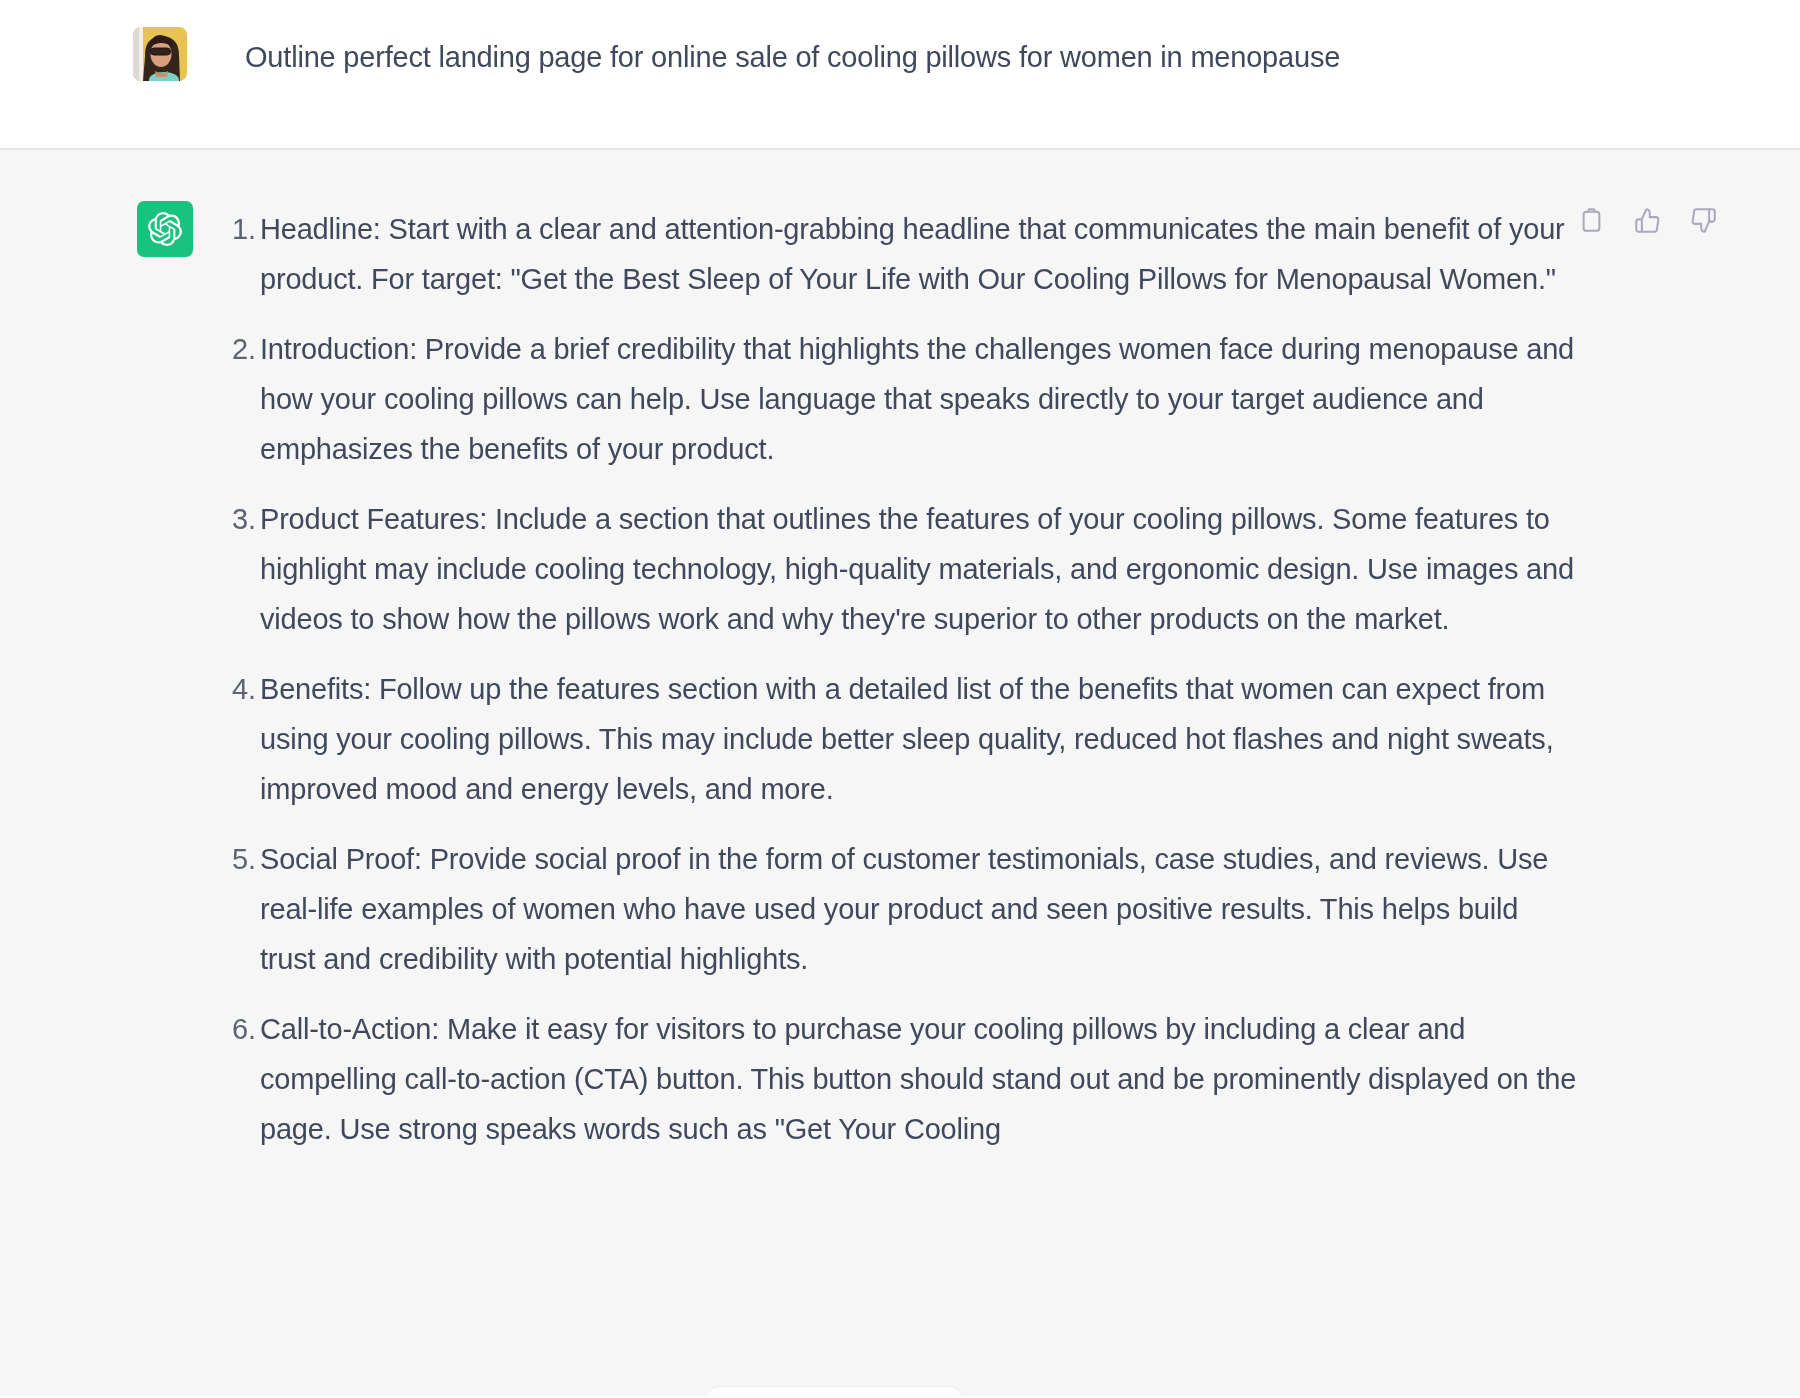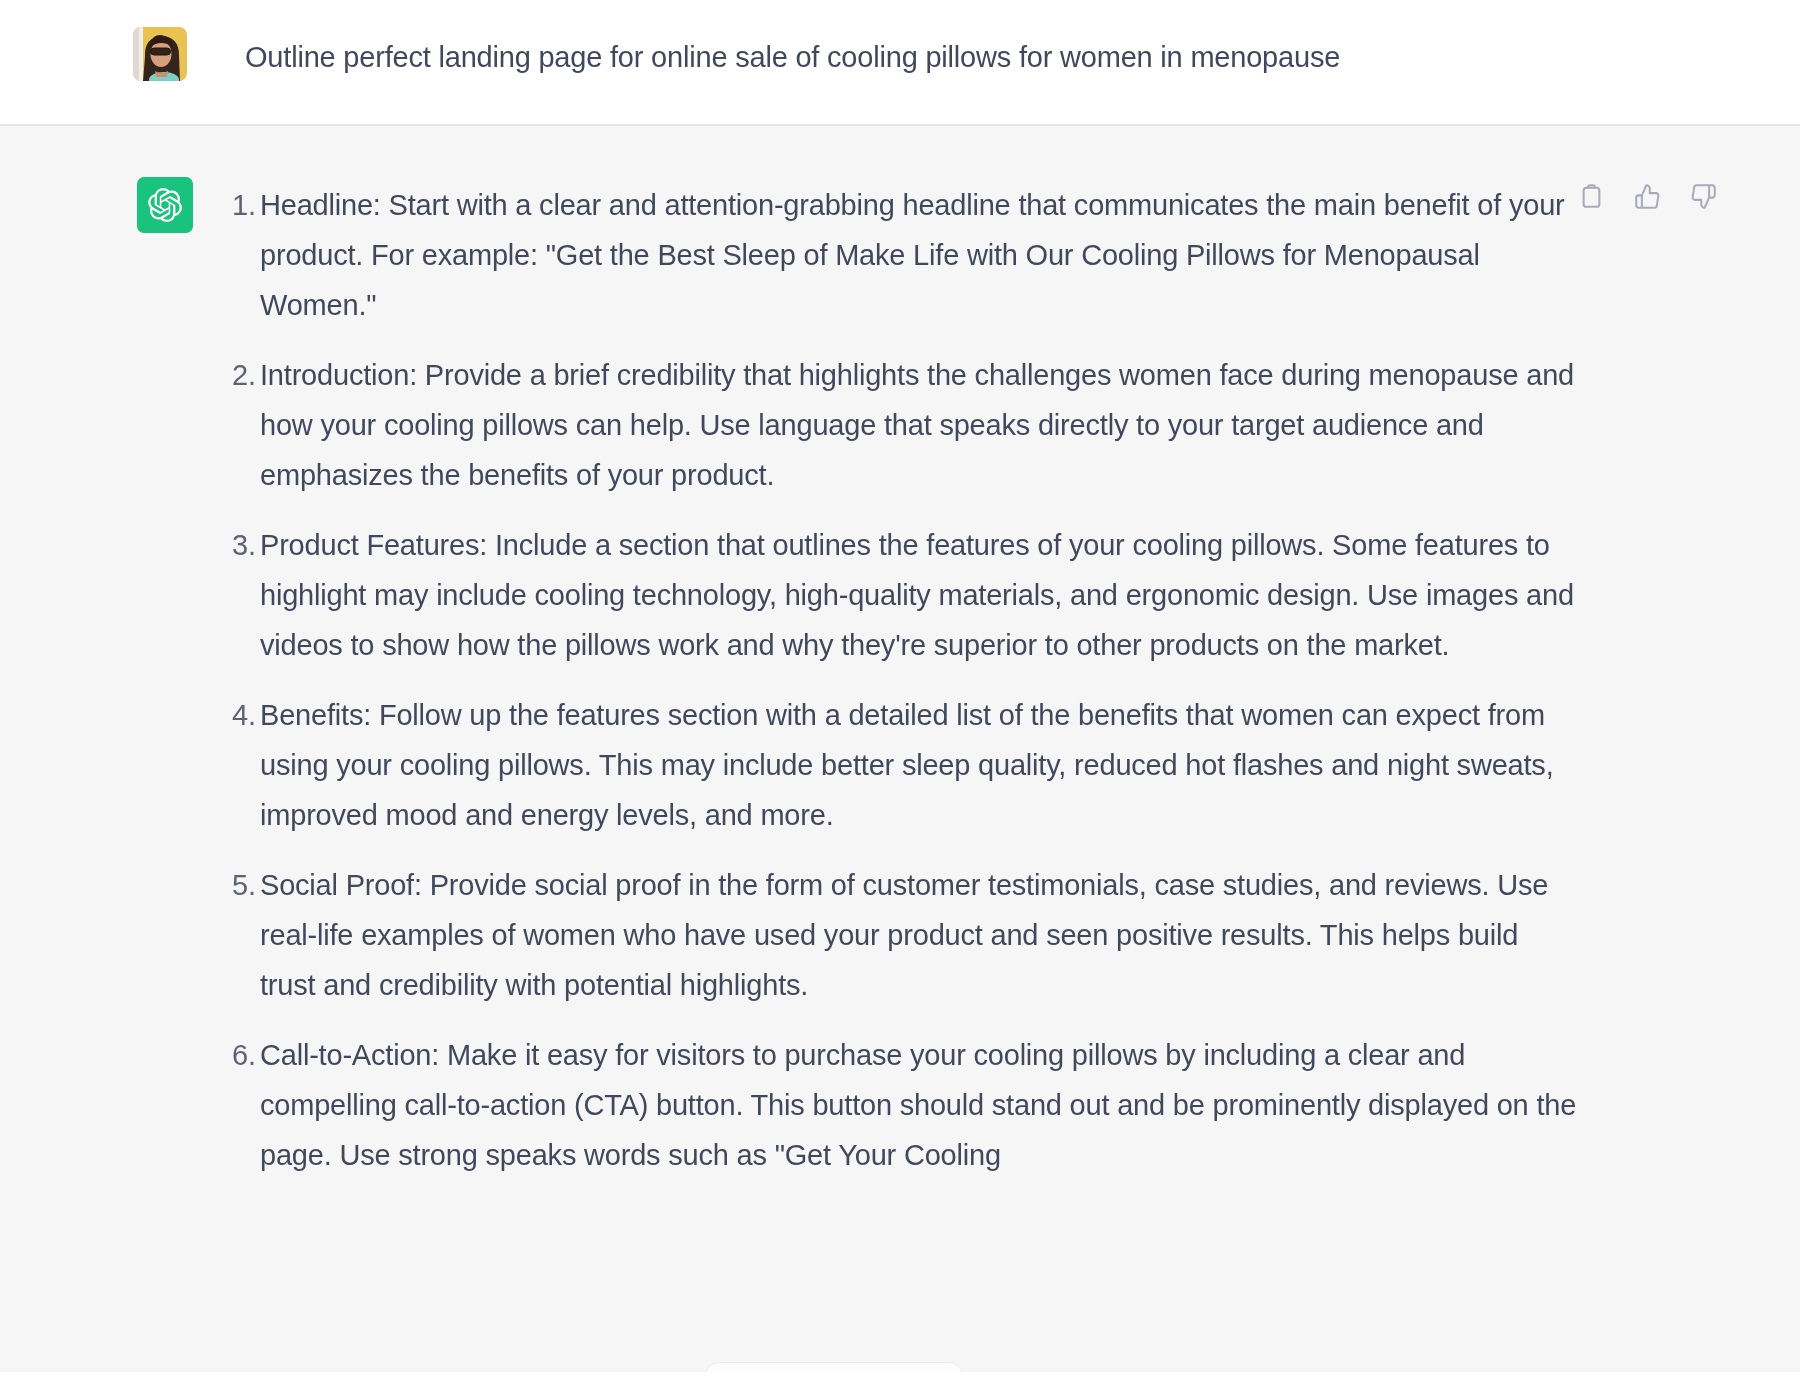--- a/index.html
+++ b/index.html
@@ -11,21 +11,21 @@
   body{
     font-family:"Liberation Sans","DejaVu Sans",sans-serif;
     color:var(--text);
     background:var(--user-bg);
     font-size:29px;
     letter-spacing:-0.2px;
   }
   
   .user-row{
     position:relative;
-    height:126px;
+    height:150px;
     background:var(--user-bg);
     border-bottom:2px solid var(--divider);
   }
   .avatar{
     position:absolute;left:133px;top:27px;
     width:54px;height:54px;border-radius:8px;overflow:hidden;
   }
   .user-text{
     position:absolute;left:245px;top:32px;right:200px;
     line-height:50px;
@@ -126,21 +126,21 @@
         <path d="M10 15v4a3 3 0 0 0 3 3l4-9V2H5.72a2 2 0 0 0-2 1.7l-1.38 9a2 2 0 0 0 2 2.3zM17 2h2.67A2.31 2.31 0 0 1 22 4v7a2.31 2.31 0 0 1-2.33 2H17"></path>
       </svg>
     </button>
   </div>
 
   <div class="msg-content">
     <ol class="outline">
 
     <li>
         <span class="num">1.</span>
-        <span class="item-text">Headline: Start with a clear and attention-grabbing headline that communicates the main benefit of your product. For example: "Get the Best Sleep of Make Life with Our Cooling Pillows for Menopausal Women."</span>
+        <span class="item-text">Headline: Start with a clear and attention-grabbing headline that communicates the main benefit of your product. For target: "Get the Best Sleep of Your Life with Our Cooling Pillows for Menopausal Women."</span>
       </li>
         <li>
         <span class="num">2.</span>
         <span class="item-text">Introduction: Provide a brief credibility that highlights the challenges women face during menopause and how your cooling pillows can help. Use language that speaks directly to your target audience and emphasizes the benefits of your product.</span>
       </li>
         <li>
         <span class="num">3.</span>
         <span class="item-text">Product Features: Include a section that outlines the features of your cooling pillows. Some features to highlight may include cooling technology, high-quality materials, and ergonomic design. Use images and videos to show how the pillows work and why they're superior to other products on the market.</span>
       </li>
         <li>

